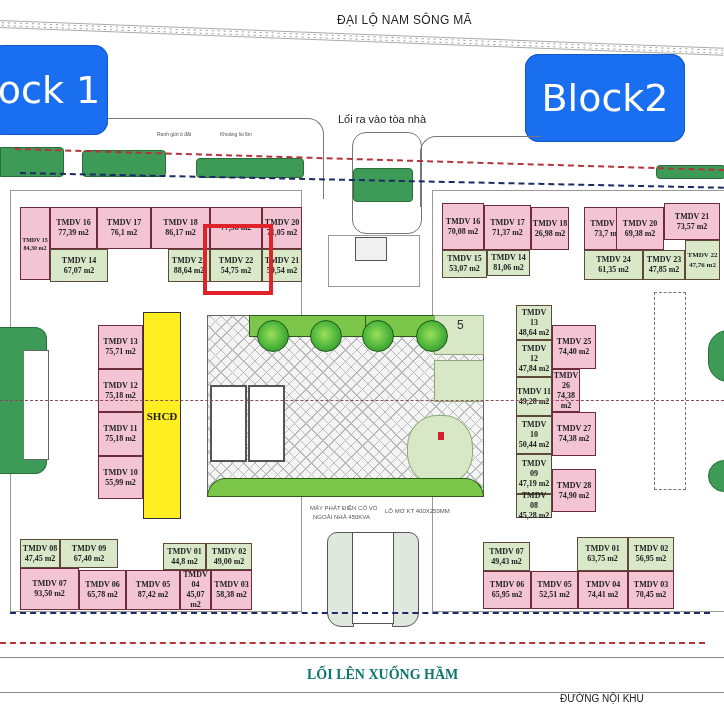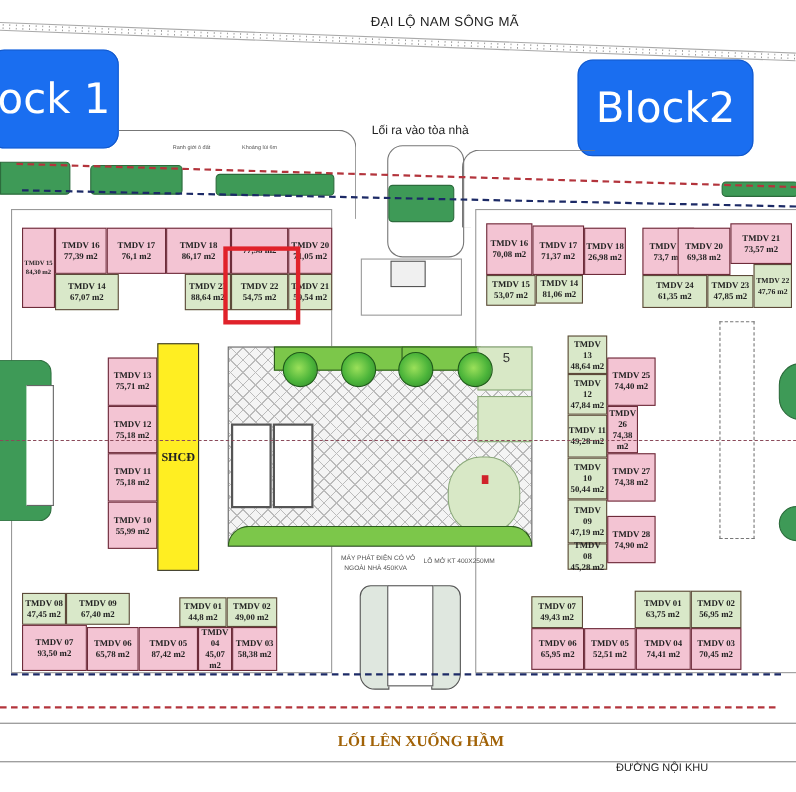--- a/index.html
+++ b/index.html
@@ -29,21 +29,21 @@
      repeating-linear-gradient(45deg,#bbb 0 1px,transparent 1px 8px),
      repeating-linear-gradient(-45deg,#bbb 0 1px,transparent 1px 8px),#f4f4f4;border:1px solid #666;}
   .lawn{position:absolute;background:#7cc74a;border:1px solid #2d5a1e;}
   .lawn-light{position:absolute;background:#d8e8c6;border:1px solid #8aa87a;}
   .tree{position:absolute;width:30px;height:30px;border-radius:50%;
     background:radial-gradient(circle at 45% 45%,#9be05a 0,#4bb43a 55%,#2f7f2a 100%);border:1px solid #1f5a1a;}
   .court{position:absolute;border:2px solid #555;background:#fff;}
   .highlight{position:absolute;border:4px solid #e0222a;box-sizing:border-box;}
   .parking-green{position:absolute;background:#3e9a57;border:1.5px solid #2c6b3c;}
   .ramp{position:absolute;background:#dfe7df;border:1px solid #555;}
-  .bottom-title{font-family:"Liberation Serif",serif;font-weight:bold;font-size:14px;color:#a16207;white-space:nowrap;}
+  .bottom-title{font-family:"Liberation Serif",serif;font-weight:bold;font-size:14px;color:#0f766e;white-space:nowrap;}
   .line-gray{position:absolute;border-top:1.5px solid #888;}
 </style>
 </head>
 <body>
 
 <div class="road-dots" style="left:0;top:20px;width:724px;transform:rotate(2.2deg);transform-origin:0 0;"></div>
 <div class="abs road-title" style="left:337px;top:13px;">ĐẠI LỘ NAM SÔNG MÃ</div>
 
 <div class="block-label" style="left:-10px;top:45px;width:118px;height:90px;">
     <span>ock 1</span>

